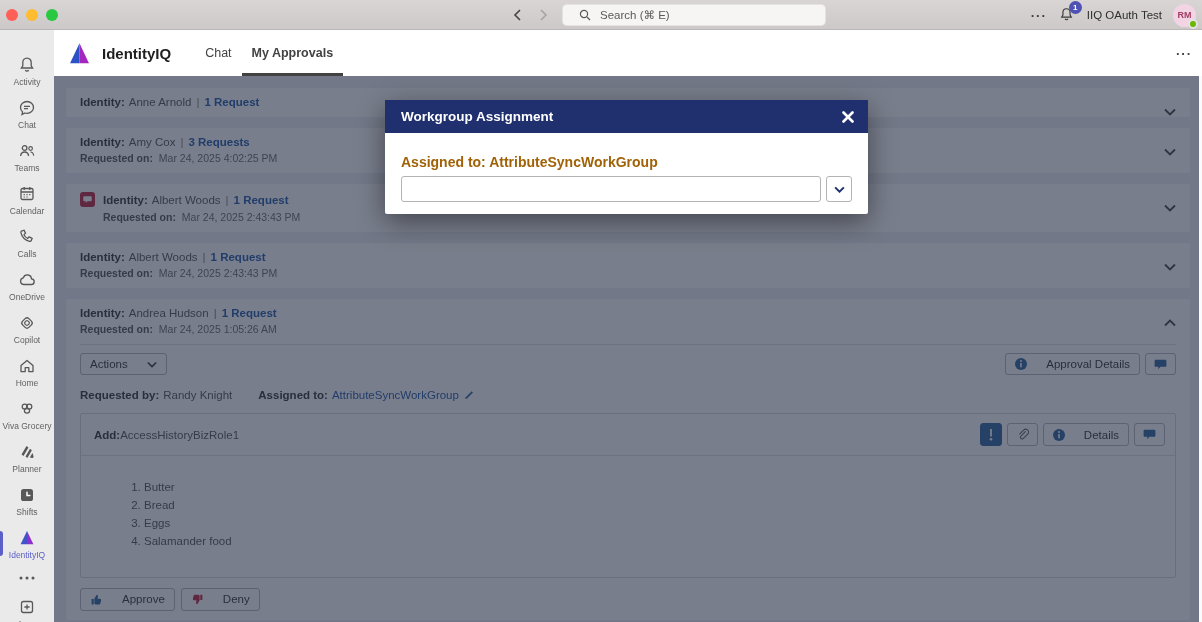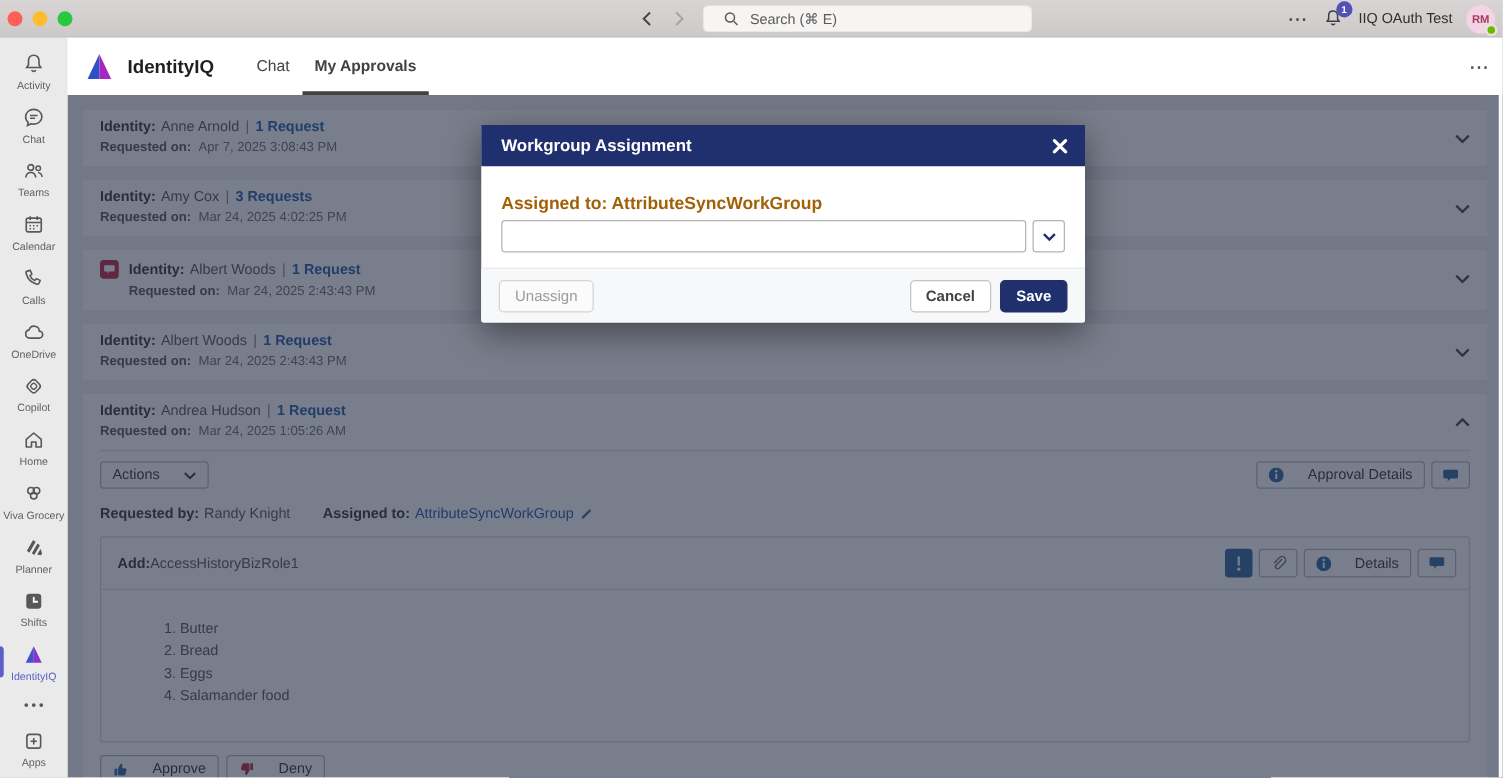--- a/index.html
+++ b/index.html
@@ -21,21 +21,21 @@
   .bellwrap { position:relative; width:18px; height:18px; }
   .badge { position:absolute; top:-5px; right:-6px; min-width:13px; height:13px; border-radius:7px; background:#4f52b2;
            color:#fff; font-size:8px; font-weight:700; display:flex; align-items:center; justify-content:center; }
   .acct { font-size:11.5px; color:#2f2f2f; }
   .avatar { position:relative; width:23px; height:23px; border-radius:50%; background:#f2d4e4; color:#a33e63;
             font-size:9px; font-weight:700; display:flex; align-items:center; justify-content:center; }
   .presence { position:absolute; right:-2px; bottom:-2px; width:10px; height:10px; border-radius:50%;
               background:#6bb700; border:2px solid #e5e2e1; }
 
   
-  .sidebar { position:absolute; left:0; top:30px; width:54px; height:592px; background:#ebeaea; z-index:25; padding-top:5px; }
+  .sidebar { position:absolute; left:0; top:30px; width:54px; height:592px; background:#ebeaea; z-index:25; padding-top:19px; }
   .sb-item { position:relative; height:43px; display:flex; flex-direction:column; align-items:center;
              justify-content:center; gap:2px; color:#585858; cursor:default; }
   .sb-item .sb-label { font-size:8.5px; color:#616161; white-space:nowrap; }
   .sb-item.active { color:#5b5fc7; }
   .sb-item.active .sb-label { color:#5b5fc7; }
   .sb-item.active::before { content:""; position:absolute; left:0; top:9px; bottom:9px; width:3px;
                             background:#5b5fc7; border-radius:0 3px 3px 0; }
   .sb-dots { height:26px; display:flex; align-items:center; justify-content:center; color:#585858; }
 
   
@@ -278,24 +278,20 @@
   </div>
 
   <div class="content">
 
     <div class="card">
       <div class="t1">
         <span class="lbl">Identity:</span>
         <span class="name">Anne Arnold</span>
         <span class="sep">|</span>
         <span class="req-link">1 Request</span>
-      </div>
-      <div class="t2">
-        <span class="lbl2">Requested on:</span>
-        <span class="val2">Apr 7, 2025 3:08:43 PM</span>
       </div>
       <span class="chev"><svg width="12" height="8" viewBox="0 0 12 8">
             <polyline points="1,1.5 6,6.5 11,1.5" fill="none" stroke="#505050" stroke-width="1.8"></polyline>
           </svg></span>
     </div>
 
     <div class="card">
       <div class="t1">
         <span class="lbl">Identity:</span>
         <span class="name">Amy Cox</span>
@@ -480,22 +476,15 @@
       </div>
       <div class="m-inputrow">
         <input type="text" value="" style="">
         <button class="m-dd">
           <svg width="11" height="7" viewBox="0 0 12 8">
               <polyline points="1,1.5 6,6.5 11,1.5" fill="none" stroke="#20306f" stroke-width="2.2"></polyline>
             </svg>
         </button>
       </div>
     </div>
-    <div class="m-foot">
-      <button class="m-unassign">Unassign</button>
-      <div class="m-foot-right">
-        <button class="m-cancel">Cancel</button>
-        <button class="m-save">Save</button>
-      </div>
-    </div>
   </div>
 
 </div>
 
 </body></html>

